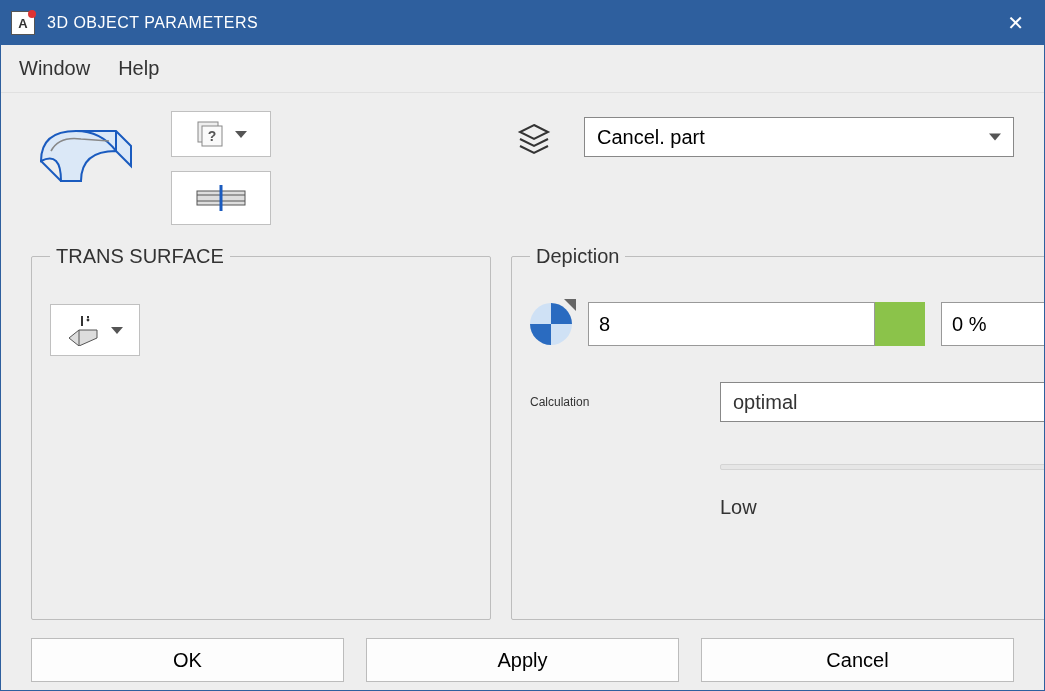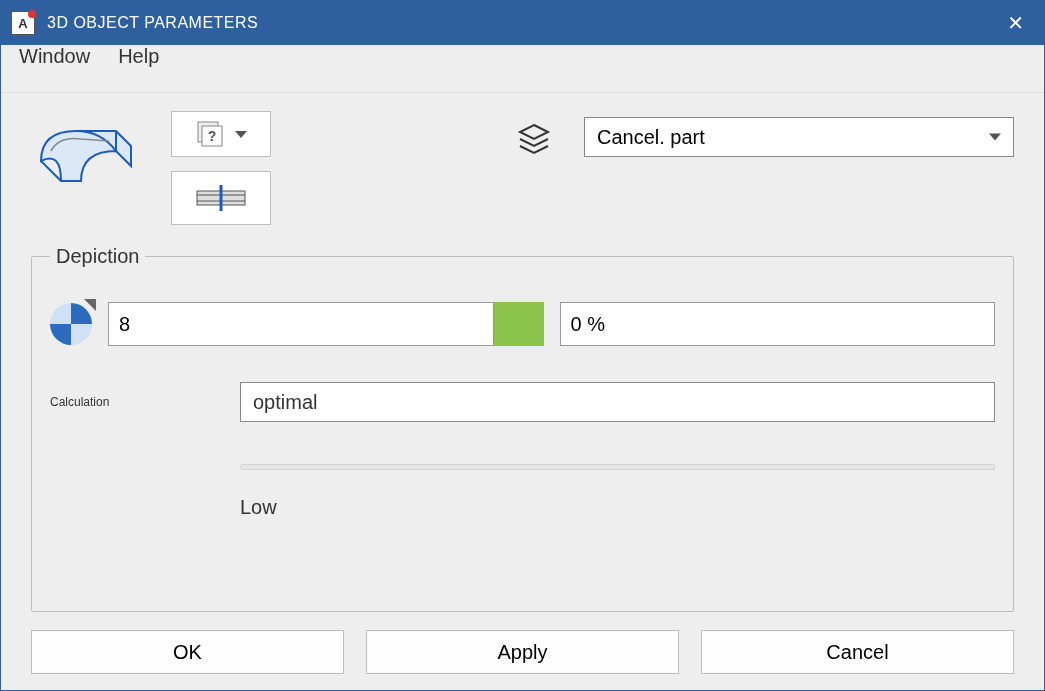--- a/index.html
+++ b/index.html
@@ -50,20 +50,21 @@
   .titlebar .close {
     font-size: 20px;
     padding: 4px 10px;
     cursor: pointer;
   }
 
   .menubar {
     height: 48px;
     background: #eeeeee;
     display: flex;
+    align-items: center;
     padding: 0 18px;
     gap: 28px;
     color: #333;
     font-size: 20px;
     border-bottom: 1px solid #e0e0e0;
   }
   .menubar span { cursor: default; }
 
   .content {
     padding: 18px 30px 0 30px;
@@ -238,21 +239,21 @@
     margin-top: 14px;
     margin-left: 190px;
     display: flex;
     justify-content: space-between;
     font-size: 20px;
   }
 
   .button-row {
     display: flex;
     gap: 22px;
-    padding: 18px 0 16px 0;
+    padding: 18px 0 8px 0;
   }
   .dlg-btn {
     flex: 1;
     height: 44px;
     background: #fdfdfd;
     border: 1px solid #bcbcbc;
     font-size: 20px;
     cursor: pointer;
     font-family: inherit;
   }
@@ -312,20 +313,33 @@
       </svg>
     </div>
 
     <div class="layer-select">
       <span>Cancel. part</span>
       <div class="chev chevron-down"></div>
     </div>
   </div>
 
   <div class="group-row">
+    <fieldset class="group" style="flex:0 0 460px;">
+      <legend>TRANS SURFACE</legend>
+      <div class="small-tool">
+        <svg width="36" height="32" viewBox="0 0 36 32">
+          <rect x="14" y="2" width="2" height="10" fill="#333"></rect>
+          <rect x="20" y="2" width="2" height="2" fill="#333"></rect>
+          <circle cx="21" cy="6" r="1.4" fill="#333"></circle>
+          <path d="M2,24 L12,16 L30,16 L30,24 L12,32 L2,24 Z" fill="#ddd" stroke="#555"></path>
+          <path d="M12,16 L12,32" stroke="#555"></path>
+        </svg>
+        <div class="chevron-down"></div>
+      </div>
+    </fieldset>
 
     <fieldset class="group">
       <legend>Depiction</legend>
 
       <div class="depiction-row1">
         <div class="sphere-icon"></div>
 
         <div class="value-wrap">
           <input class="value-input" value="8" style="">
           <button class="green-btn"></button>

